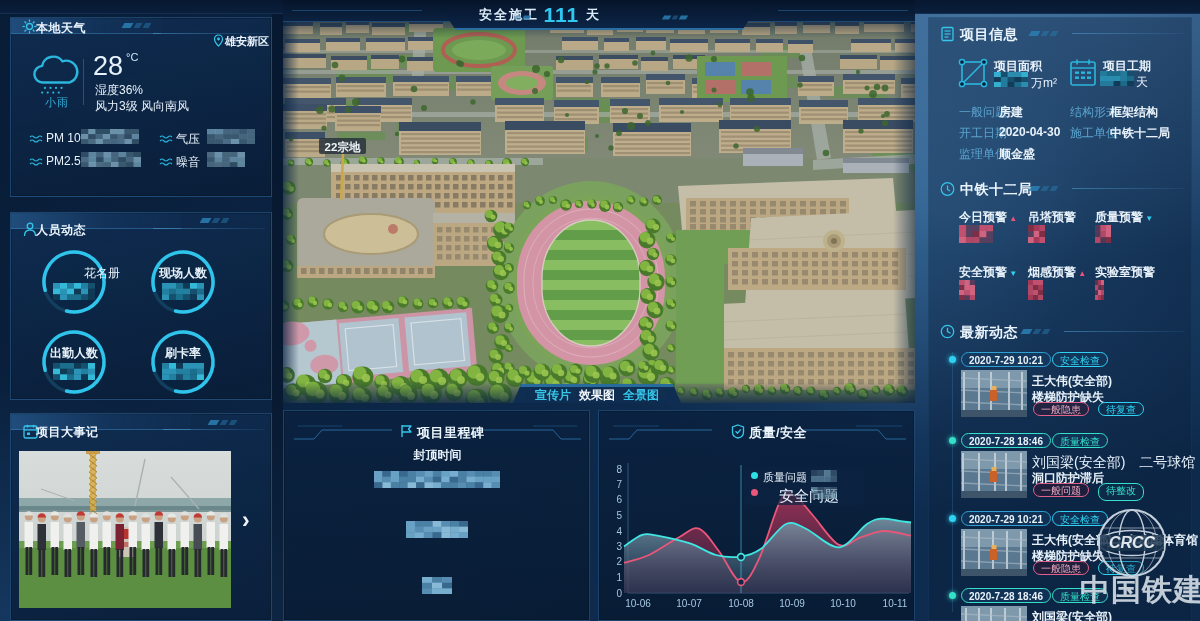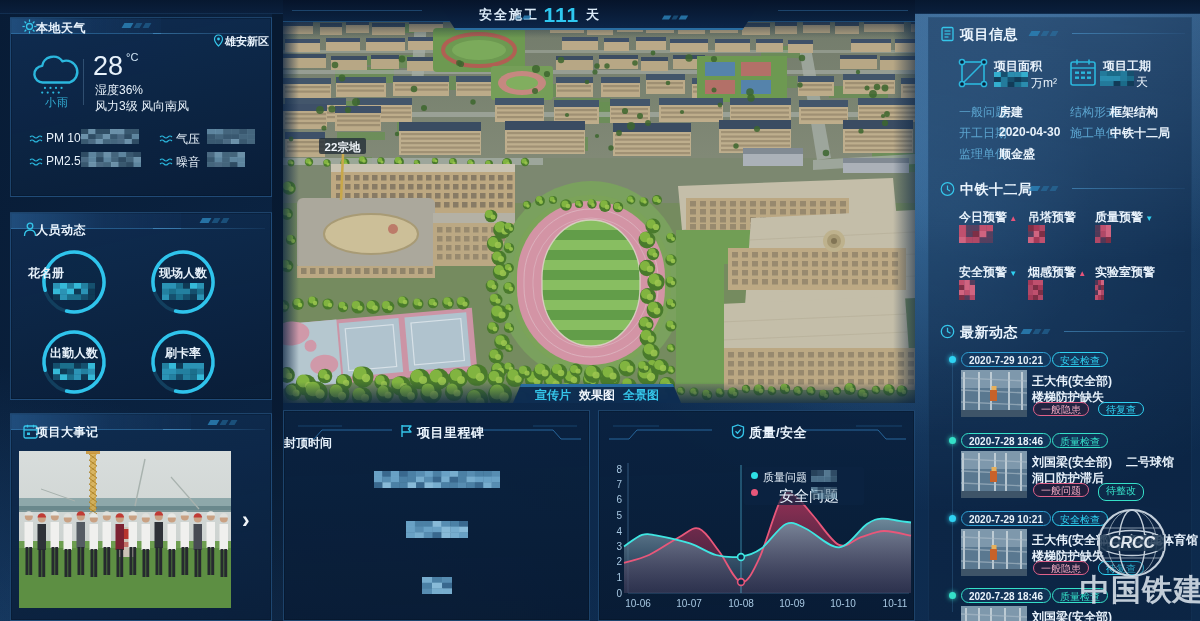--- a/index.html
+++ b/index.html
@@ -1421,21 +1421,21 @@
       <div class="ptitle" style="left:25px;top:9px">人员动态</div>
       <div class="deco" style="left:190px;top:5px">
         <i></i>
         <i class="d2"></i>
         <i class="d2"></i>
       </div>
       <svg class="abs" style="left:27px;top:33px" width="72" height="72" viewBox="0 0 72 72">
 <circle cx="36" cy="36" r="30" fill="rgba(10,40,70,.35)" stroke="#123f5e" stroke-width="3.5"></circle>
 <circle cx="36" cy="36" r="30" fill="none" stroke="#2fc4ec" stroke-width="3.5" stroke-linecap="round" stroke-dasharray="157 32" transform="rotate(164 36 36)"></circle>
 </svg>
-<div class="abs w" style="left:17px;top:52px;width:92px;text-align:left;font-size:12px;font-weight:bold">花名册</div>
+<div class="abs w" style="left:17px;top:52px;width:92px;text-align:right;font-size:12px;font-weight:normal">花名册</div>
 <div class="abs" style="left:42px;top:70px;width:62px">
         <svg width="42" height="17" viewBox="0 0 42 17" style="display:block">
           <rect x="0.0" y="0.0" width="7.3" height="6.0" fill="#2b93b5" opacity="1.0"></rect>
           <rect x="7.0" y="0.0" width="7.3" height="6.0" fill="#35b9d8" opacity="1.0"></rect>
           <rect x="14.0" y="0.0" width="7.3" height="6.0" fill="#2380a0" opacity="1.0"></rect>
           <rect x="21.0" y="0.0" width="7.3" height="6.0" fill="#35b9d8" opacity="1.0"></rect>
           <rect x="28.0" y="0.0" width="7.3" height="6.0" fill="#2380a0" opacity="1.0"></rect>
           <rect x="35.0" y="0.0" width="7.3" height="6.0" fill="#15506e" opacity="1.0"></rect>
           <rect x="0.0" y="5.7" width="7.3" height="6.0" fill="#35b9d8" opacity="1.0"></rect>
           <rect x="7.0" y="5.7" width="7.3" height="6.0" fill="#2b93b5" opacity="1.0"></rect>
@@ -1684,21 +1684,21 @@
 <path d="M2 16 L22 16 L30 7 L100 7"></path>
           <path d="M289 16 L269 16 L261 7 L191 7"></path>
 <path d="M6 3 L50 3" opacity=".5"></path>
           <path d="M285 3 L241 3" opacity=".5"></path>
         </g>
 </svg>
       <svg class="abs" style="left:116px;top:13px" width="13" height="14" viewBox="0 0 13 14">
         <path d="M2 1 L2 13 M2 2 L11 2 L8.5 5 L11 8 L2 8" fill="none" stroke="#35c6ea" stroke-width="1.4" stroke-linejoin="round"></path>
       </svg>
       <div class="ptitle" style="left:133px;top:13px;font-size:13px">项目里程碑</div>
-      <div class="abs w" style="left:0;top:24px;width:307px;font-size:12px;font-weight:bold">封顶时间</div>
+      <div class="abs w" style="left:0;top:36px;width:307px;text-align:center;font-size:12px;font-weight:bold">封顶时间</div>
       <div class="abs" style="left:90px;top:60px">
         <svg width="126" height="17" viewBox="0 0 126 17" style="display:block">
           <rect x="0.0" y="0.0" width="8.7" height="6.0" fill="#6fa9cc" opacity="0.95"></rect>
           <rect x="8.4" y="0.0" width="8.7" height="6.0" fill="#3c6d92" opacity="0.95"></rect>
           <rect x="16.8" y="0.0" width="8.7" height="6.0" fill="#6fa9cc" opacity="0.95"></rect>
           <rect x="25.2" y="0.0" width="8.7" height="6.0" fill="#3c6d92" opacity="0.95"></rect>
           <rect x="33.6" y="0.0" width="8.7" height="6.0" fill="#4f86ab" opacity="0.95"></rect>
           <rect x="42.0" y="0.0" width="8.7" height="6.0" fill="#5c93b8" opacity="0.95"></rect>
           <rect x="50.4" y="0.0" width="8.7" height="6.0" fill="#6fa9cc" opacity="0.95"></rect>
           <rect x="58.8" y="0.0" width="8.7" height="6.0" fill="#4f86ab" opacity="0.95"></rect>
@@ -2105,21 +2105,21 @@
       <line x1="34" y1="2" x2="34" y2="45" stroke="#c8d4dc" stroke-width="2" opacity=".85"></line>
       <line x1="45" y1="2" x2="45" y2="45" stroke="#c8d4dc" stroke-width="2" opacity=".85"></line>
       <line x1="60" y1="2" x2="60" y2="45" stroke="#c8d4dc" stroke-width="2" opacity=".85"></line>
       <line x1="0" y1="8" x2="66" y2="11" stroke="#aebeca" stroke-width="1.3" opacity=".6"></line>
       <line x1="0" y1="20" x2="66" y2="23" stroke="#aebeca" stroke-width="1.3" opacity=".6"></line>
       <line x1="0" y1="32" x2="66" y2="35" stroke="#aebeca" stroke-width="1.3" opacity=".6"></line>
       <rect x="29" y="20" width="7" height="11" fill="#c8622a"></rect>
       <rect x="30.5" y="16" width="5" height="4" fill="#e8b05a"></rect>
       <rect x="0" y="40" width="66" height="7" fill="#3e5468"></rect>
     </svg>
-    <div class="abs w" style="left:1032px;top:454px;font-size:12px;font-weight:bold;white-space:nowrap">刘国梁(安全部)<span style="margin-left:14px">二号球馆</span></div>
+    <div class="abs w" style="left:1032px;top:454px;font-size:14px;font-weight:normal;white-space:nowrap">刘国梁(安全部)<span style="margin-left:14px">二号球馆</span></div>
     <div class="abs w" style="left:1032px;top:470px;font-size:12px;font-weight:bold">洞口防护滞后</div>
     <div class="pill" style="left:1033px;top:483px;height:14px;line-height:14px;border:1px solid #e0628a;color:#eea8c0;background:rgba(60,20,45,.4)">一般问题</div>
     <div class="pill" style="left:1098px;top:483px;height:18px;line-height:14px;border:1px solid #35e0c8;color:#35e0c8;background:rgba(15,50,80,.4)">待整改</div>
     <div class="abs" style="left:949px;top:515px;width:7px;height:7px;border-radius:50%;background:#2fd2f2;box-shadow:0 0 5px #2fd2f2"></div>
     <div class="pill" style="left:961px;top:511px;height:15px;line-height:15px;border:1px solid #2f9fd2;background:rgba(20,60,100,.55);color:#e8f2fa;font-weight:bold;border-radius:9px">2020-7-29 10:21</div>
     <div class="pill" style="left:1052px;top:511px;height:15px;line-height:15px;border:1px solid #2fd2f2;background:rgba(20,60,100,.4);color:#2fd2f2;border-radius:9px">安全检查</div>
     <svg class="abs" style="left:961px;top:529px" width="66" height="47" viewBox="0 0 66 47">
       <rect width="66" height="47" fill="#5a7890"></rect>
       <rect width="66" height="18" fill="#7e98ac"></rect>
       <line x1="3" y1="2" x2="3" y2="45" stroke="#c8d4dc" stroke-width="2" opacity=".85"></line>

